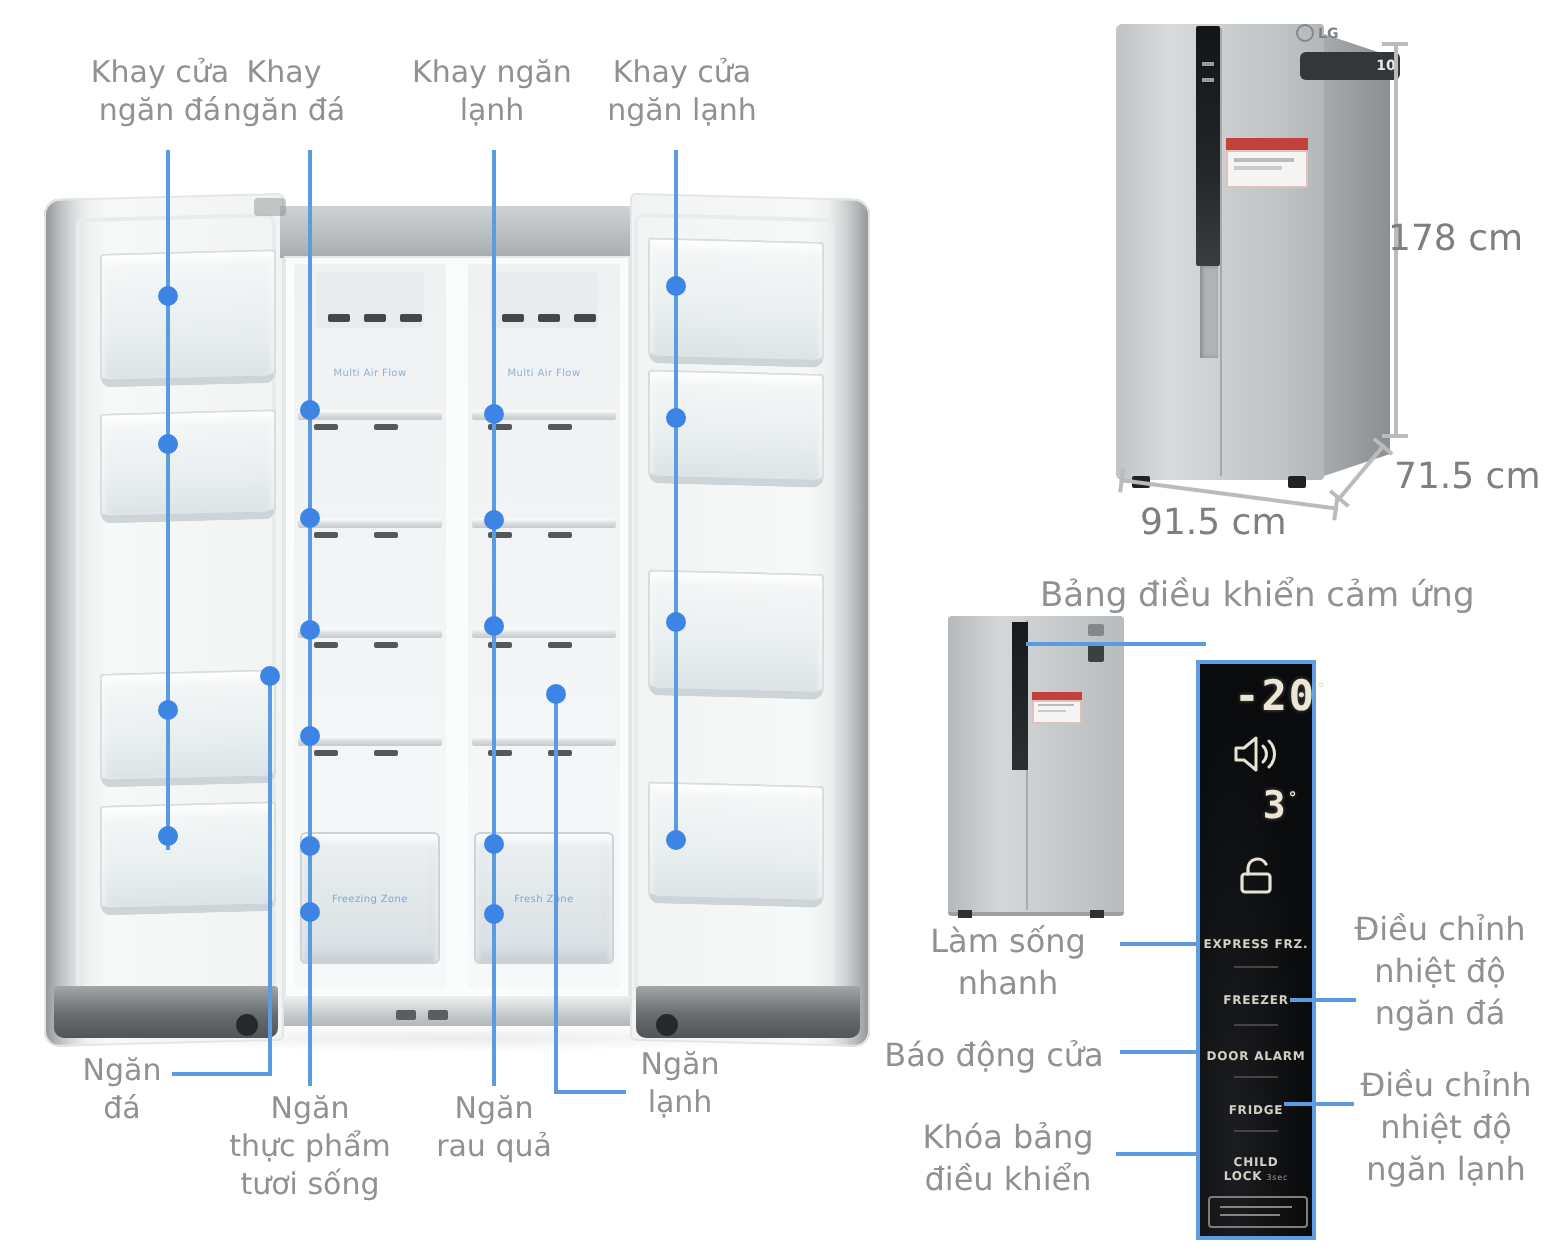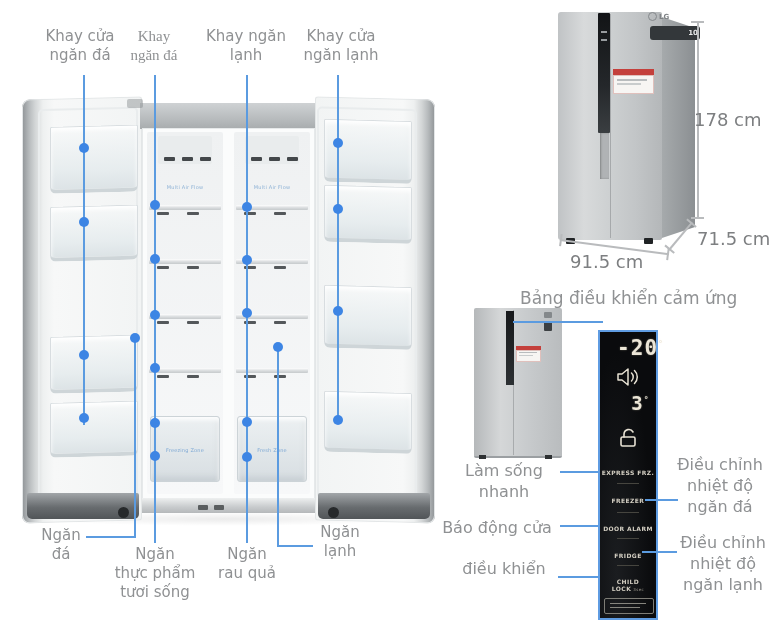--- a/index.html
+++ b/index.html
@@ -160,21 +160,21 @@
       <div class="bin" style="left:9px;top:188px;width:86px;height:58px;"></div>
       <div class="bin" style="left:9px;top:294px;width:86px;height:56px;"></div>
     </div>
     <div class="kick" style="left:318px;top:493px;"></div>
     <div class="wheel" style="left:328px;top:507px;"></div>
 
     <div class="lbl" style="left:28px;top:27px;width:104px;">
       <span>Khay cửa</span>
       <span>ngăn đá</span>
     </div>
-    <div class="lbl" style="left:112px;top:27px;width:84px;font-family:Liberation Serif, serif;">
+    <div class="lbl" style="left:100px;top:27px;width:84px;">
       <span>Khay</span>
       <span>ngăn đá</span>
     </div>
     <div class="lbl" style="left:196px;top:27px;width:100px;">
       <span>Khay ngăn</span>
       <span>lạnh</span>
     </div>
     <div class="lbl" style="left:291px;top:27px;width:100px;">
       <span>Khay cửa</span>
       <span>ngăn lạnh</span>
@@ -309,20 +309,21 @@
     <i class="hl" style="left:560px;top:525px;width:38px;"></i>
     <i class="hl" style="left:558px;top:576px;width:40px;"></i>
     <div class="lbl2" style="left:450px;top:460px;width:108px;">
       <span>Làm sống</span>
       <span>nhanh</span>
     </div>
     <div class="lbl2" style="left:436px;top:517px;width:122px;">
       <span>Báo động cửa</span>
     </div>
     <div class="lbl2" style="left:450px;top:558px;width:108px;">
+      <span>Khóa bảng</span>
       <span>điều khiển</span>
     </div>
 
     <i class="hl" style="left:645px;top:499px;width:33px;"></i>
     <i class="hl" style="left:642px;top:551px;width:35px;"></i>
     <div class="lbl2" style="left:672px;top:454px;width:96px;">
       <span>Điều chỉnh</span>
       <span>nhiệt độ</span>
       <span>ngăn đá</span>
     </div>

